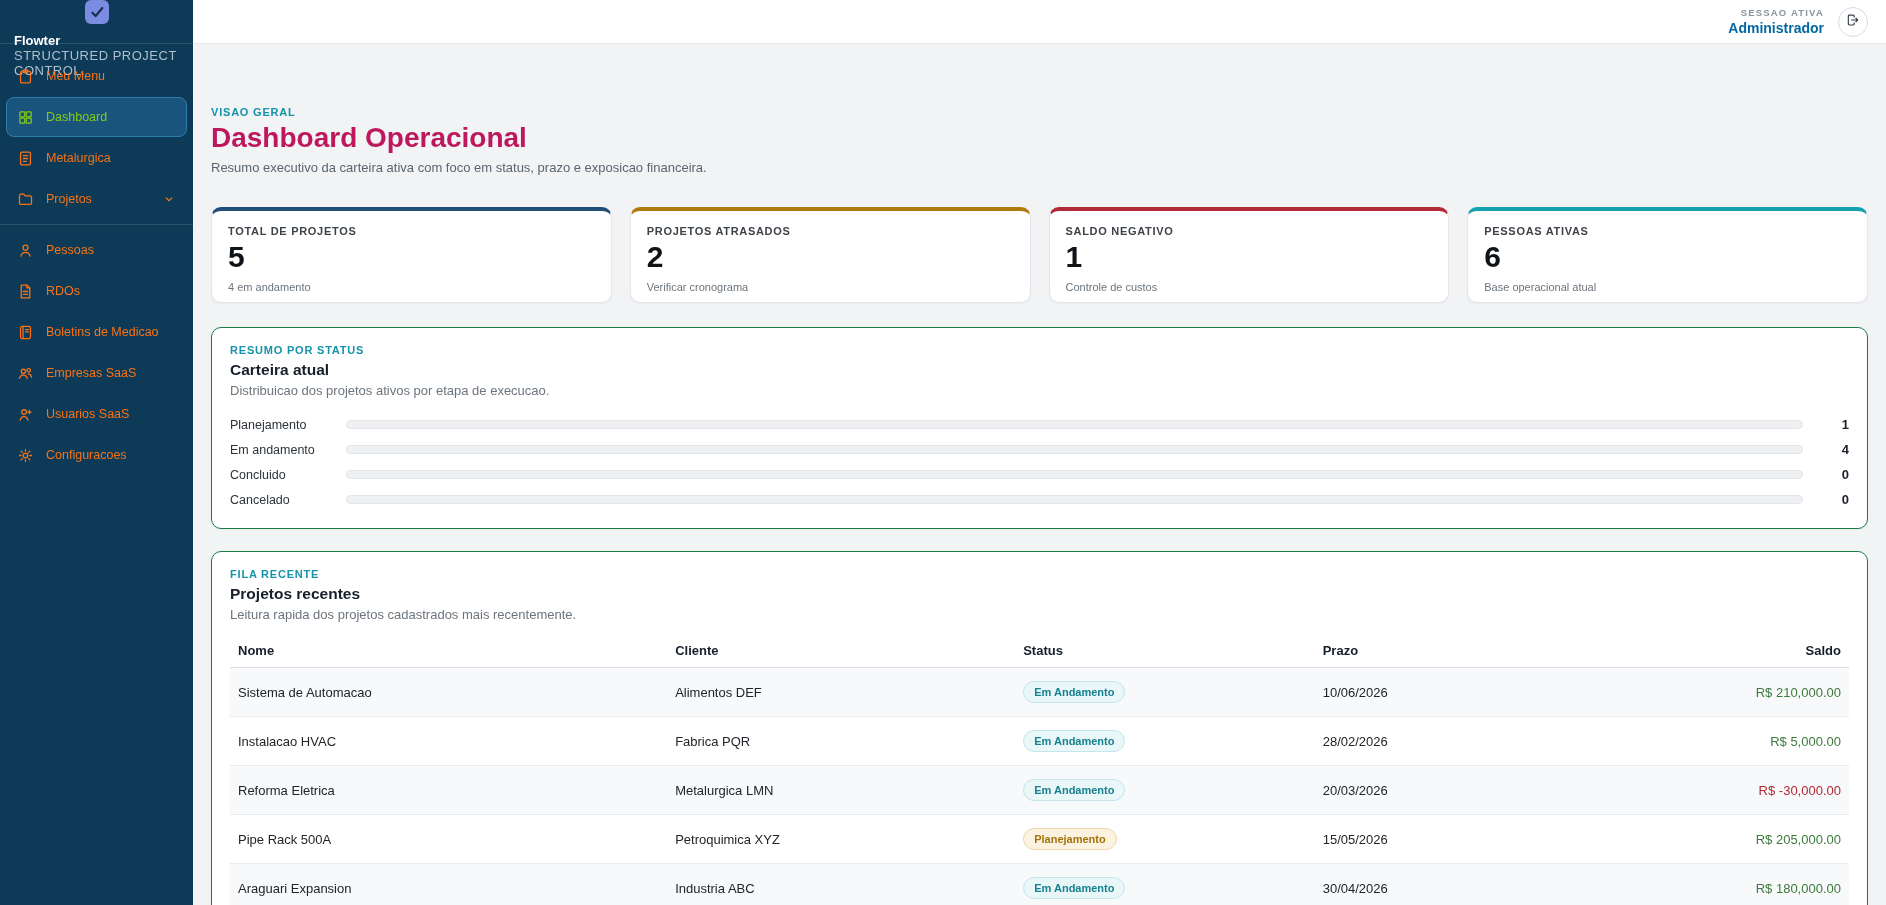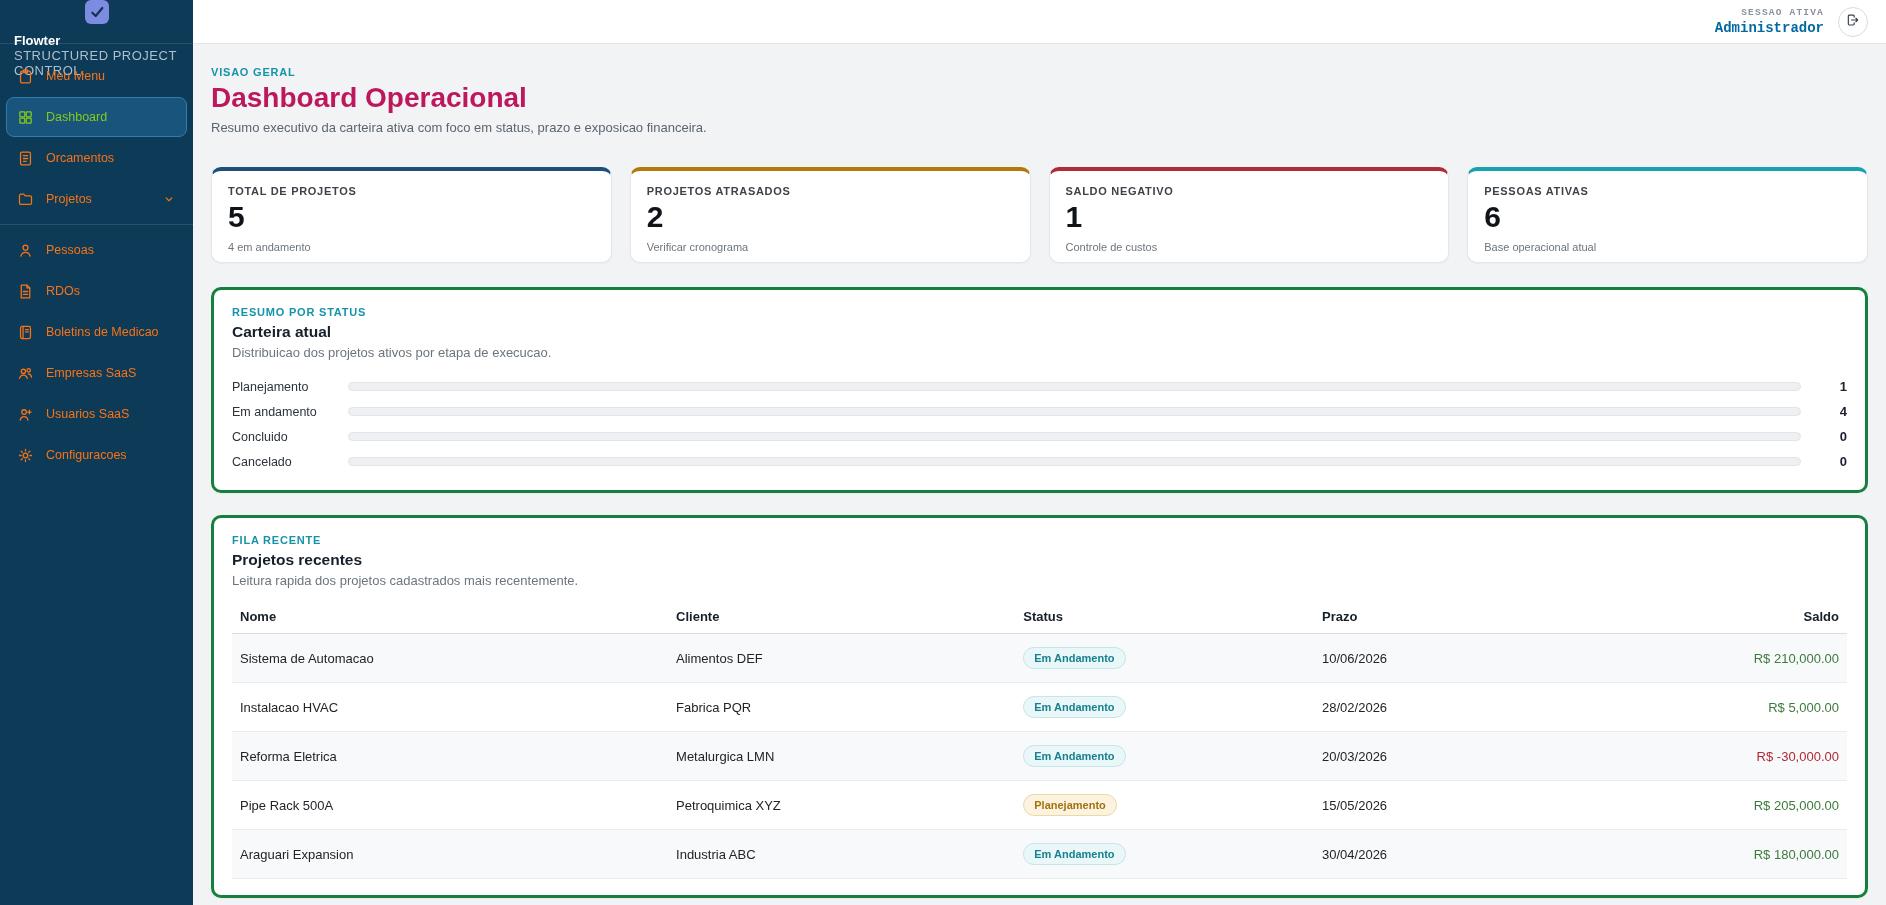--- a/index.html
+++ b/index.html
@@ -25,47 +25,47 @@
   .nav-icon { width:17px; height:17px; display:inline-flex; flex:0 0 17px; }
   .nav-icon svg { width:17px; height:17px; }
   .nav-chevron { margin-left:auto; width:14px; height:14px; display:inline-flex; }
   .nav-chevron svg { width:14px; height:14px; }
   .nav-divider { border:none; border-top:1px solid rgba(255,255,255,.12); margin:5px 0; }
 
   
   .right-col { flex:1; display:flex; flex-direction:column; min-width:0; }
   .topbar { height:44px; background:#fff; border-bottom:1px solid #e4e7ea;
     display:flex; align-items:center; justify-content:flex-end; gap:14px; padding:0 18px; }
-  .session { text-align:right;font-family:Liberation Mono, monospace; }
+  .session { text-align:right; }
   .session-label { font-size:9.5px; font-weight:bold; letter-spacing:1.2px; color:#8a929b; }
   .session-user { font-size:14px; font-weight:600; color:#0369a1; margin-top:2px; }
   .logout-btn { width:30px; height:30px; border-radius:50%; background:#fff;
     border:1px solid #d7dbe0; display:flex; align-items:center; justify-content:center;
     cursor:pointer; color:#374151; }
   .logout-btn svg { width:14px; height:14px; }
 
-  .main { flex:1; padding:22px 18px 7px; overflow:hidden; }
+  .main { flex:1; padding:22px 18px 7px; overflow:hidden;margin-top:40px; }
 
   
   .eyebrow { font-size:11px; font-weight:bold; letter-spacing:.8px; color:#1593a9; }
   .page-title { font-size:28px; font-weight:bold; color:#be185d; margin-top:4px; }
   .page-subtitle { font-size:13px; color:#5b6570; margin-top:6px; }
   .page-header { margin-bottom:32px; }
 
   
   .stats-grid { display:grid; grid-template-columns:repeat(4,1fr); gap:18px; margin-bottom:24px; }
   .stat-card { background:#fff; border:1px solid #e3e6ea; border-top:4px solid #999;
     border-radius:10px; padding:14px 16px; height:96px;
     box-shadow:0 1px 2px rgba(16,24,40,.04); }
   .stat-label { font-size:11px; font-weight:bold; letter-spacing:.7px; color:#3d4349; }
   .stat-value { font-size:30px; font-weight:bold; color:#101418; margin-top:4px; line-height:1.05; }
   .stat-note { font-size:11px; color:#6c757d; margin-top:8px; }
 
   
-  .panel { background:#fff; border:3px solid #15803d; border-radius:10px;
+  .panel { background:#fff; border:1px solid #15803d; border-radius:10px;
     padding:16px 18px; box-shadow:0 1px 2px rgba(16,24,40,.04); margin-bottom:22px; }
   .panel-title { font-size:15.5px; font-weight:bold; color:#16202b; margin-top:5px; }
   .panel-subtitle { font-size:13px; color:#6c757d; margin-top:4px; }
 
   
   .status-rows { margin-top:14px; }
   .status-row { display:grid; grid-template-columns:116px 1fr 46px; align-items:center; height:25px; }
   .status-label { font-size:12.5px; color:#2c333a; }
   .status-track { height:9px; background:#eef0f2; border:1px solid #e1e5e9; border-radius:6px;
     overflow:hidden; position:relative; }
@@ -129,21 +129,21 @@
 
   </div>
 
   <div class="nav-item">
     <span class="nav-icon">
               <svg viewBox="0 0 24 24" fill="none" stroke="currentColor" stroke-width="1.8" stroke-linecap="round">
                 <rect x="5" y="3" width="14" height="18" rx="2"></rect>
                 <path d="M9 8h6M9 12h6M9 16h4"></path>
               </svg>
             </span>
-    <span>Orcamentos</span>
+    <span>Metalurgica</span>
 
   </div>
 
   <div class="nav-item">
     <span class="nav-icon">
               <svg viewBox="0 0 24 24" fill="none" stroke="currentColor" stroke-width="1.8" stroke-linejoin="round">
                 <path d="M3.5 6.5a2 2 0 0 1 2-2h4l2 2.5h7a2 2 0 0 1 2 2v8a2 2 0 0 1-2 2h-13a2 2 0 0 1-2-2z"></path>
               </svg>
             </span>
     <span>Projetos</span>

